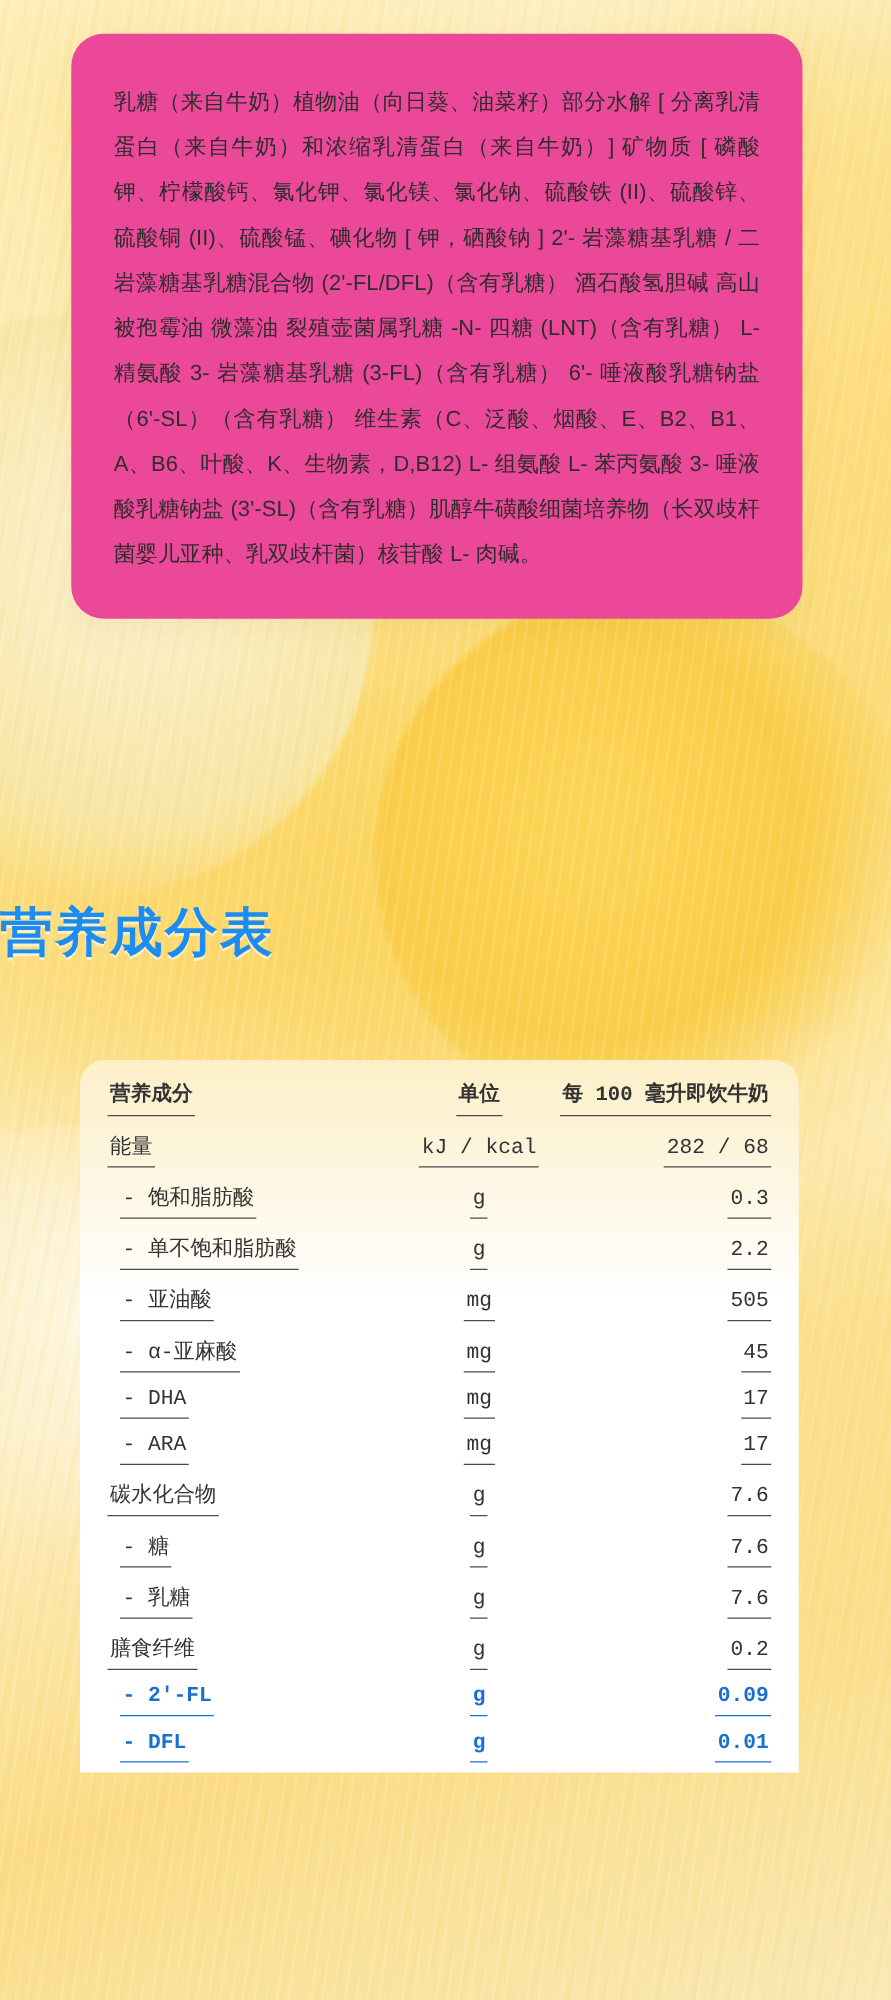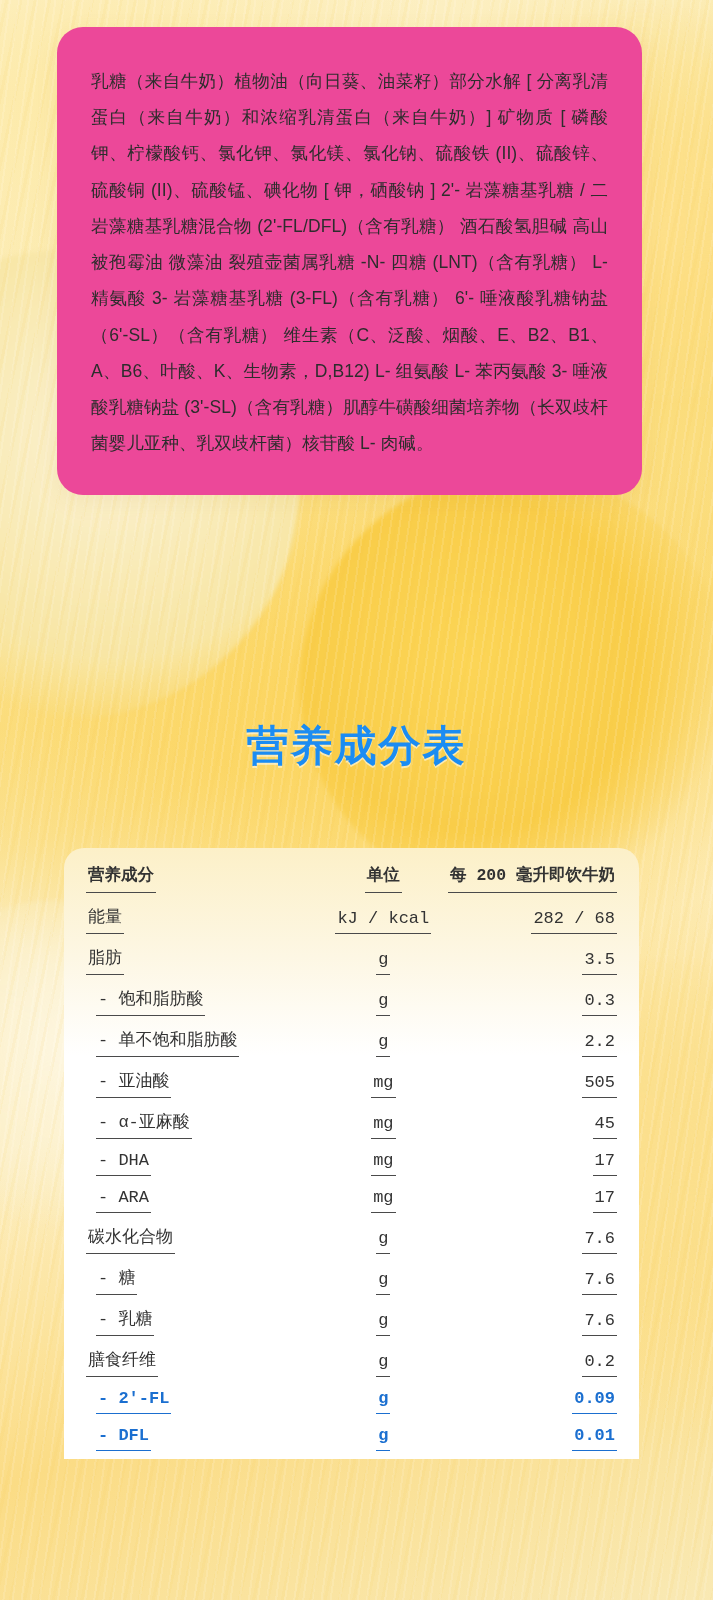--- a/index.html
+++ b/index.html
@@ -67,21 +67,20 @@
     text-align: justify;
     letter-spacing: .1px;
   }
 
   
   .section-title {
     position: absolute;
     left: 0;
     top: 718px;
     width: 713px;
-    text-align: center;
     font-size: 42px;
     font-weight: bold;
     color: #1b8cf2;
     letter-spacing: 2px;
     text-shadow: 0 2px 0 rgba(255,255,255,.55);
   }
 
   
   .nutrition-card {
     position: absolute;
@@ -151,34 +150,29 @@
 </div>
 
 <div class="section-title">营养成分表</div>
 
 <div class="nutrition-card">
   <table class="nutrition">
     <thead>
       <tr>
         <th class="col-name"><span class="cell-inner">营养成分</span></th>
         <th class="col-unit"><span class="cell-inner">单位</span></th>
-        <th class="col-value"><span class="cell-inner">每 200 毫升即饮牛奶</span></th>
+        <th class="col-value"><span class="cell-inner">每 100 毫升即饮牛奶</span></th>
       </tr>
     </thead>
     <tbody id="nutrition-body">
         <tr>
           <td class="col-name"><span class="cell-inner">能量</span></td>
           <td class="col-unit"><span class="cell-inner">kJ / kcal</span></td>
           <td class="col-value"><span class="cell-inner">282 / 68</span></td>
         </tr>
-        <tr>
-          <td class="col-name"><span class="cell-inner">脂肪</span></td>
-          <td class="col-unit"><span class="cell-inner">g</span></td>
-          <td class="col-value"><span class="cell-inner">3.5</span></td>
-        </tr>
         <tr class="indent">
           <td class="col-name"><span class="cell-inner">- 饱和脂肪酸</span></td>
           <td class="col-unit"><span class="cell-inner">g</span></td>
           <td class="col-value"><span class="cell-inner">0.3</span></td>
         </tr>
         <tr class="indent">
           <td class="col-name"><span class="cell-inner">- 单不饱和脂肪酸</span></td>
           <td class="col-unit"><span class="cell-inner">g</span></td>
           <td class="col-value"><span class="cell-inner">2.2</span></td>
         </tr>

